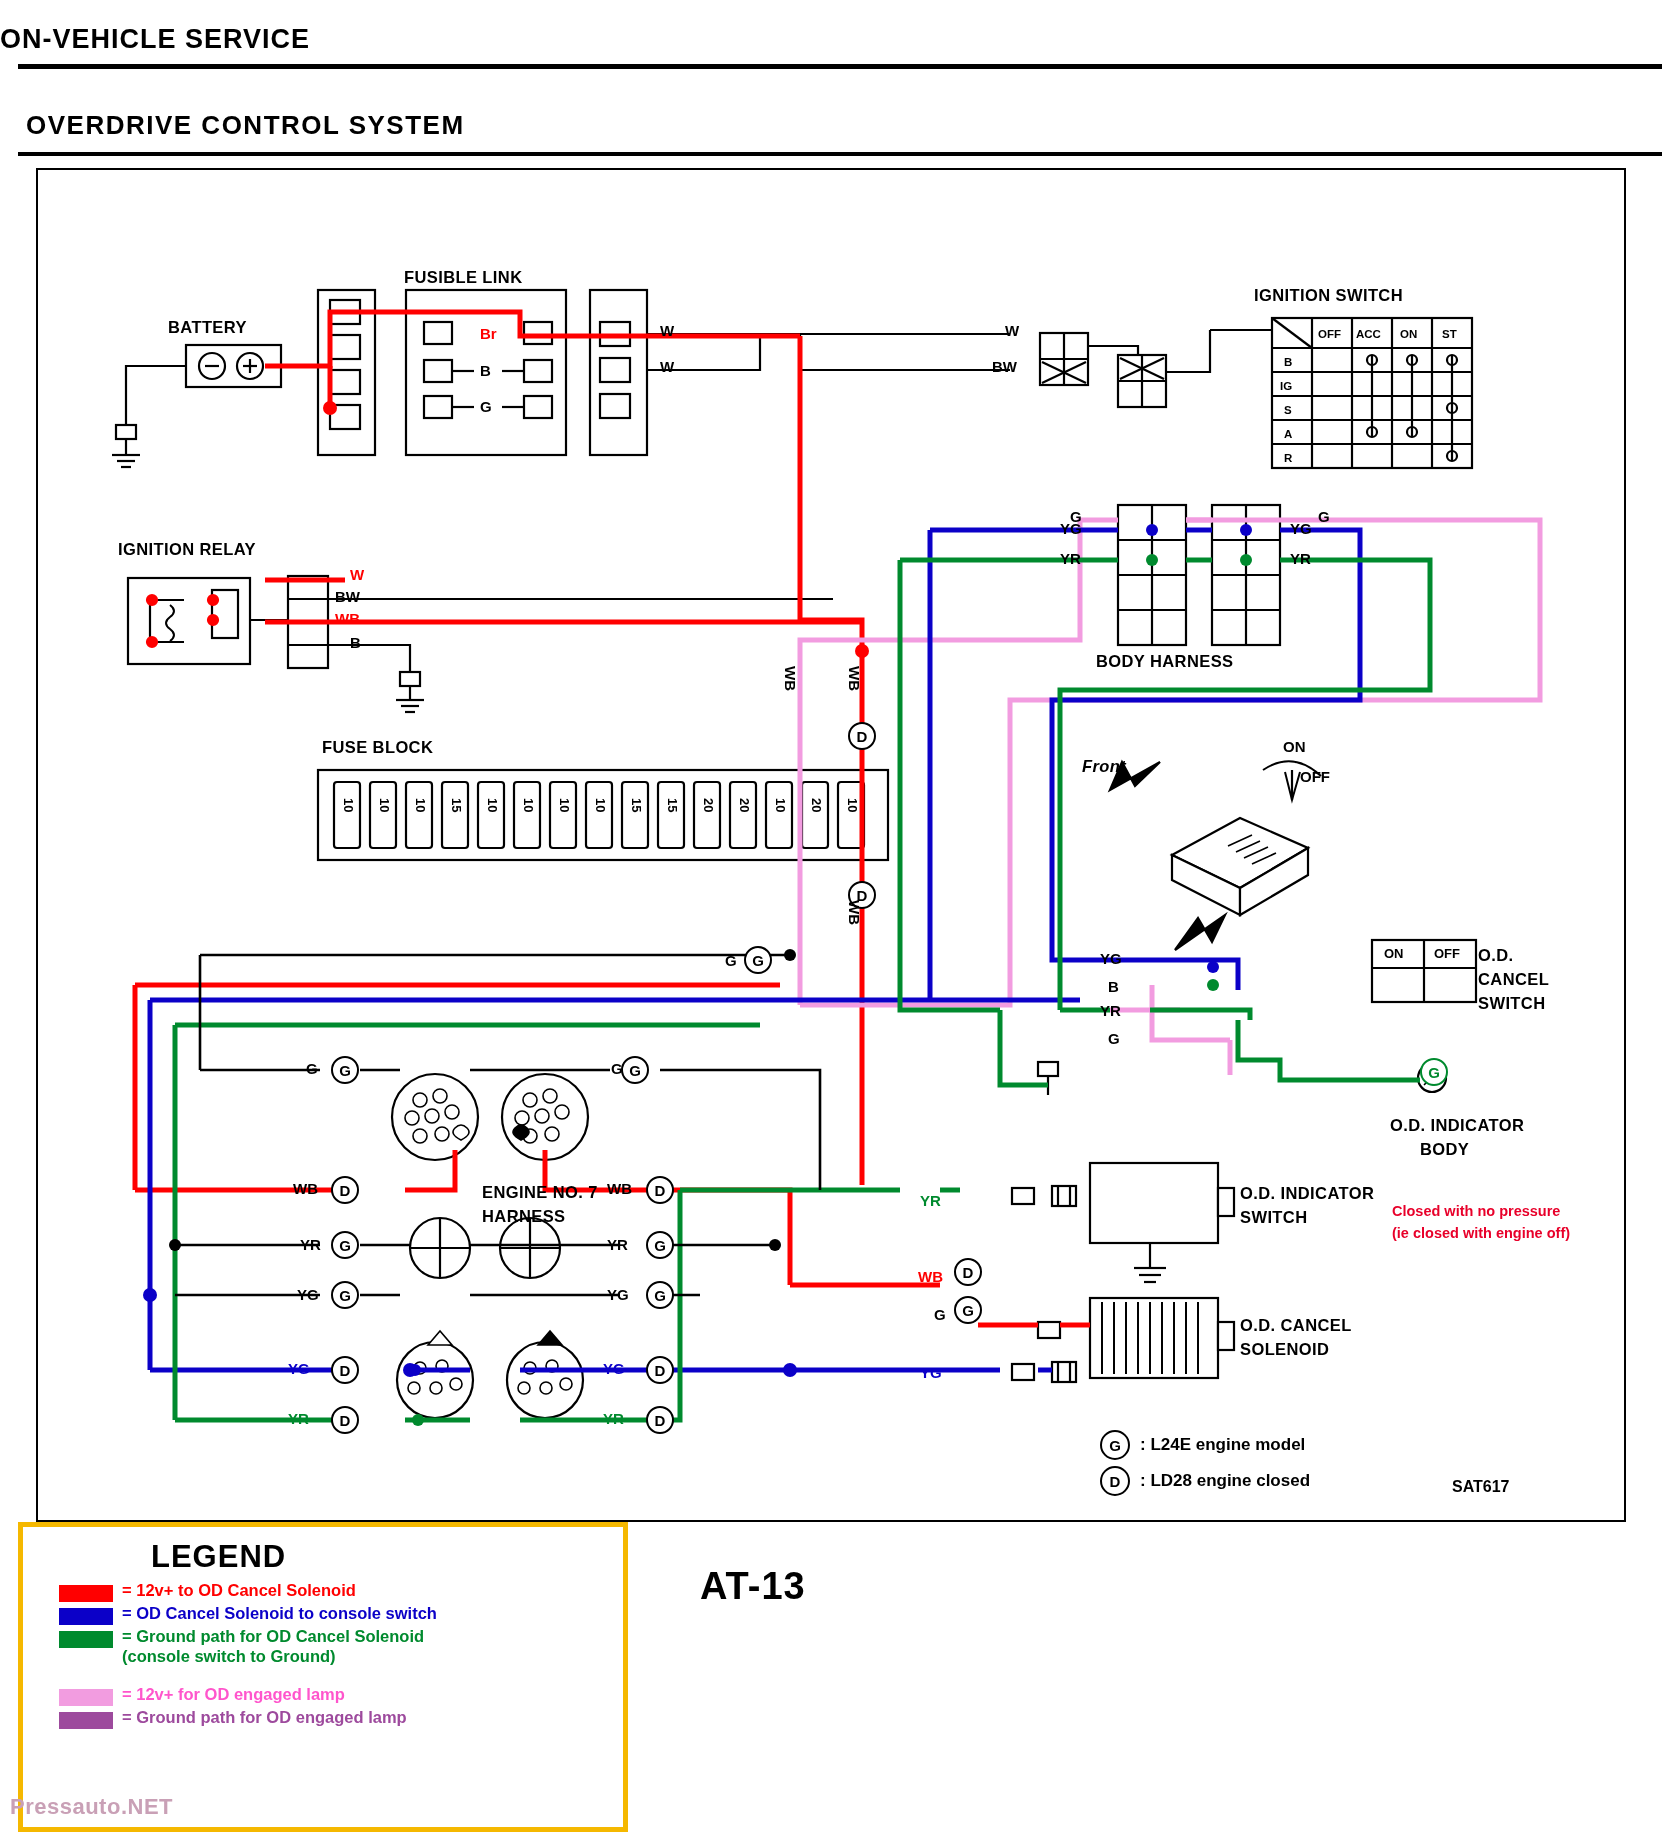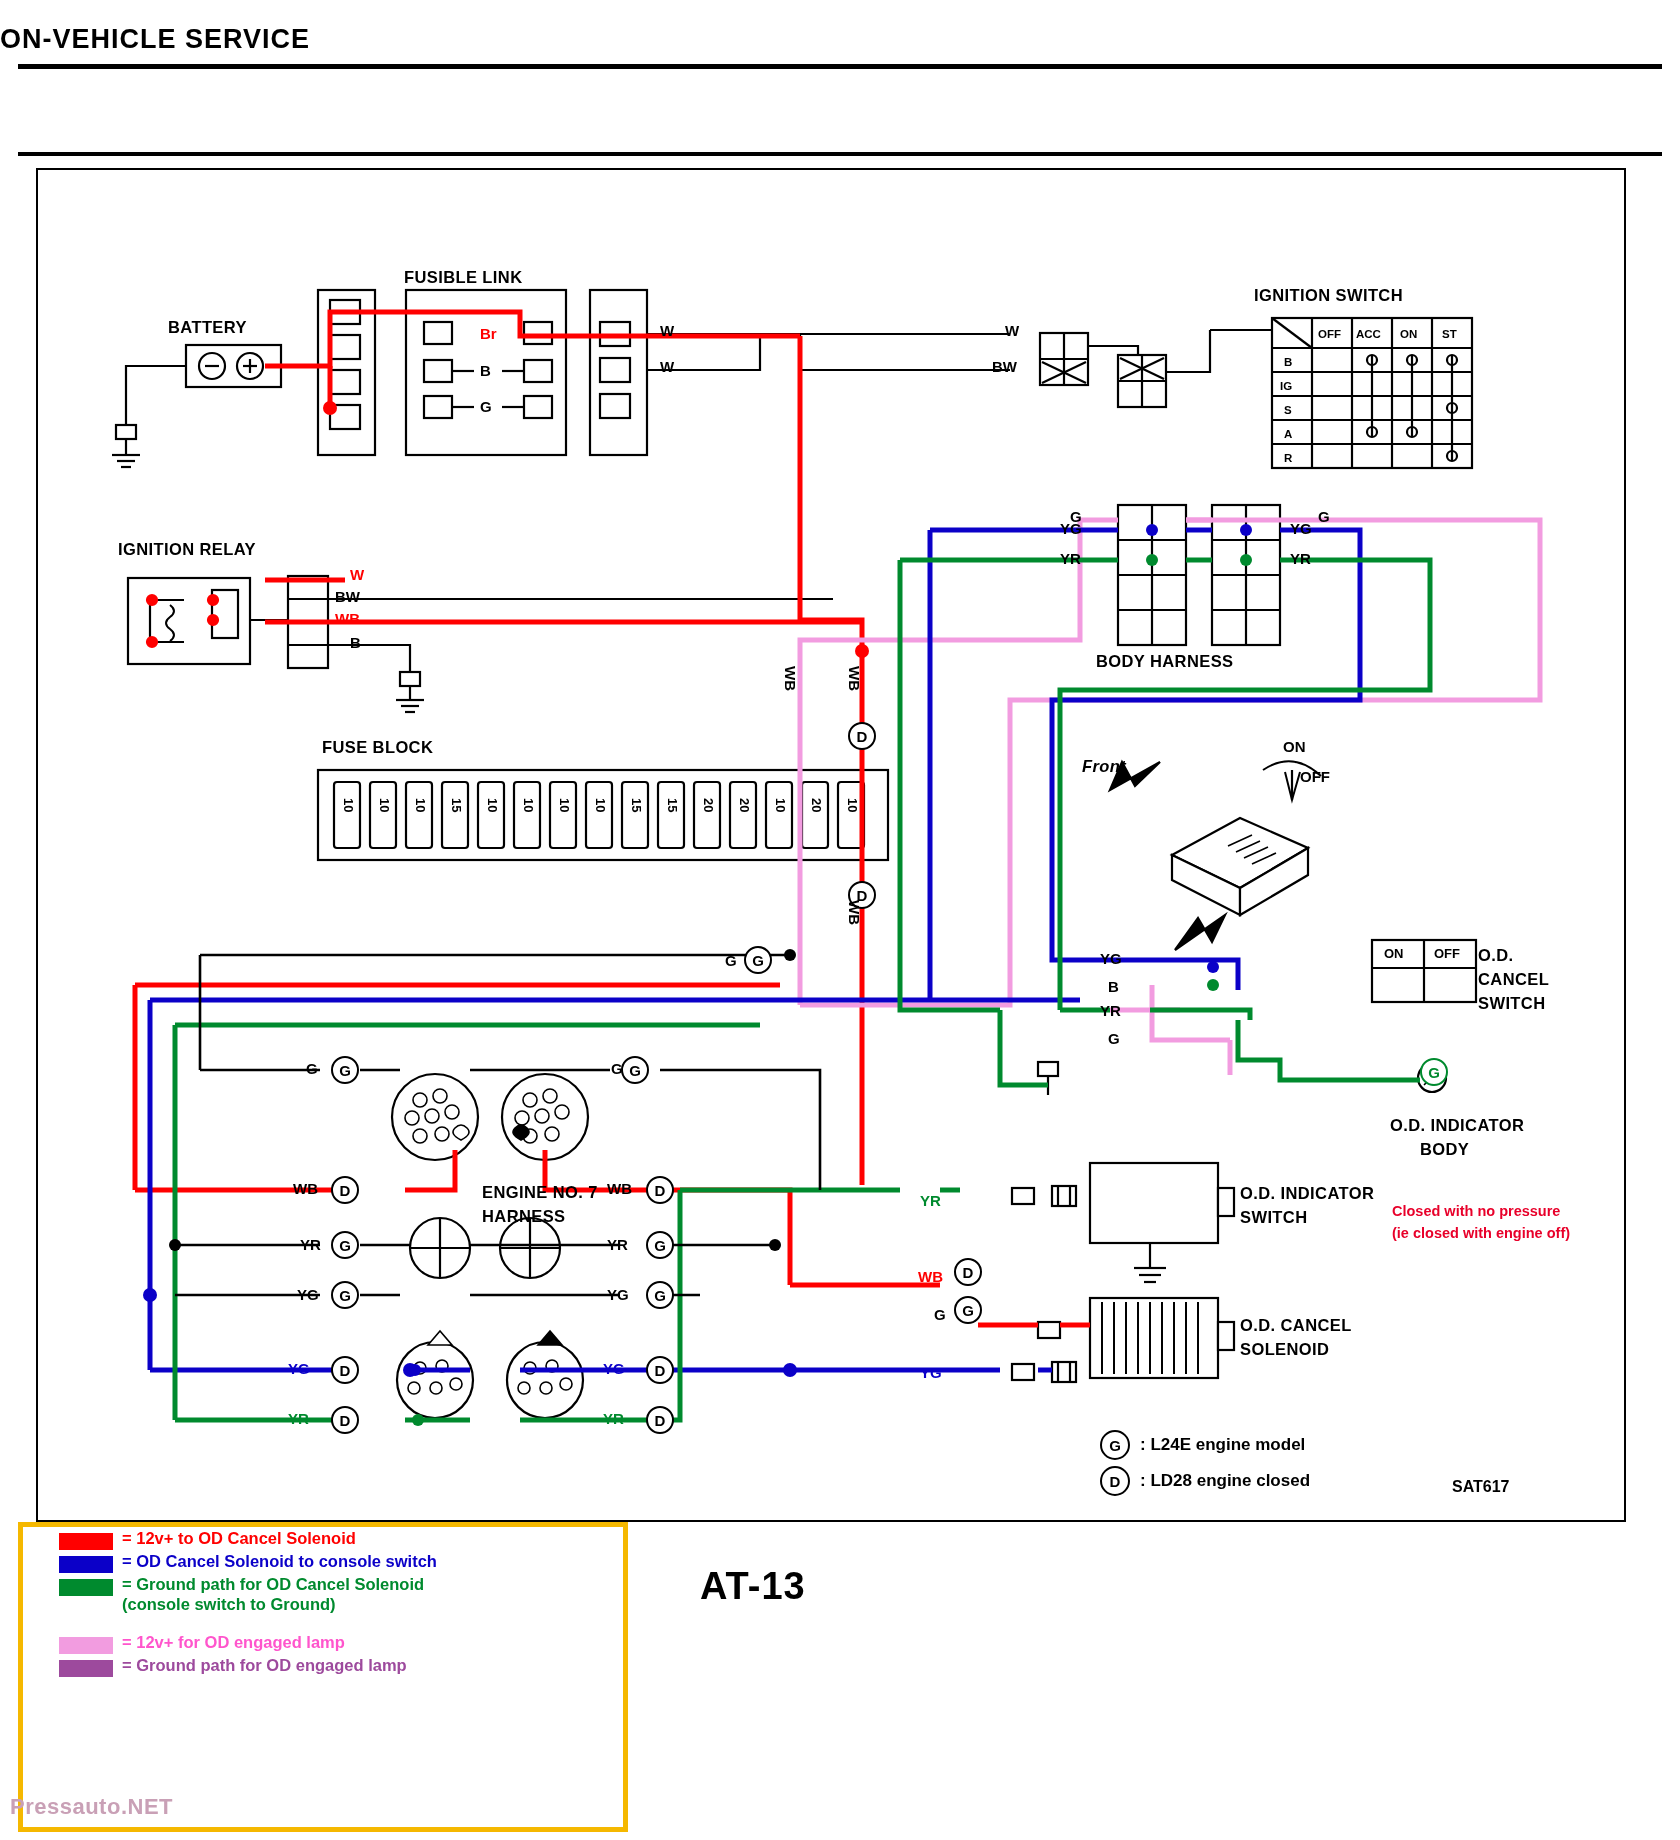--- a/index.html
+++ b/index.html
@@ -29,20 +29,21 @@
   .keyrow{font-size:17px;font-weight:bold;}
   .redtxt{color:#e8002a;font-size:14.5px;font-weight:bold;line-height:1.25;}
 </style>
 </head>
 <body>
 
 <div id="root">
 
   <div class="abs hdr-title ttl">ON-VEHICLE SERVICE</div>
   <div class="hdr-rule"></div>
+  <div class="abs sec-title">OVERDRIVE CONTROL SYSTEM</div>
   <div class="sec-rule"></div>
 
   <div class="frame"></div>
 
 
   <svg width="1680" height="1840" viewBox="0 0 1680 1840">
     <g fill="none" stroke="#000" stroke-width="2.2">
 
       <rect x="186" y="345" width="95" height="42" fill="#fff"></rect>
       <circle cx="212" cy="366" r="13" fill="#fff"></circle>
@@ -552,20 +553,21 @@
     </div>
     <div style="display:flex;align-items:center;">
       <span style="display:inline-flex;width:26px;height:26px;border:2px solid #000;border-radius:50%;align-items:center;justify-content:center;font-size:15px;font-weight:bold;">D</span>
       <span class="keyrow" style="margin-left:10px;">: LD28 engine closed</span>
     </div>
   </div>
 
   <div class="sat">SAT617</div>
 
   <div class="legend-box">
+    <div class="legend-title">LEGEND</div>
     <div class="lg-row">
       <span class="sw" style="background:#ff0000;"></span>
       <span class="lg-txt" style="color:#ff0000;">= 12v+ to OD Cancel Solenoid</span>
     </div>
     <div class="lg-row">
       <span class="sw" style="background:#0b00c8;"></span>
       <span class="lg-txt" style="color:#0b00c8;">= OD Cancel Solenoid to console switch</span>
     </div>
     <div class="lg-row">
       <span class="sw" style="background:#008a2e;"></span>

